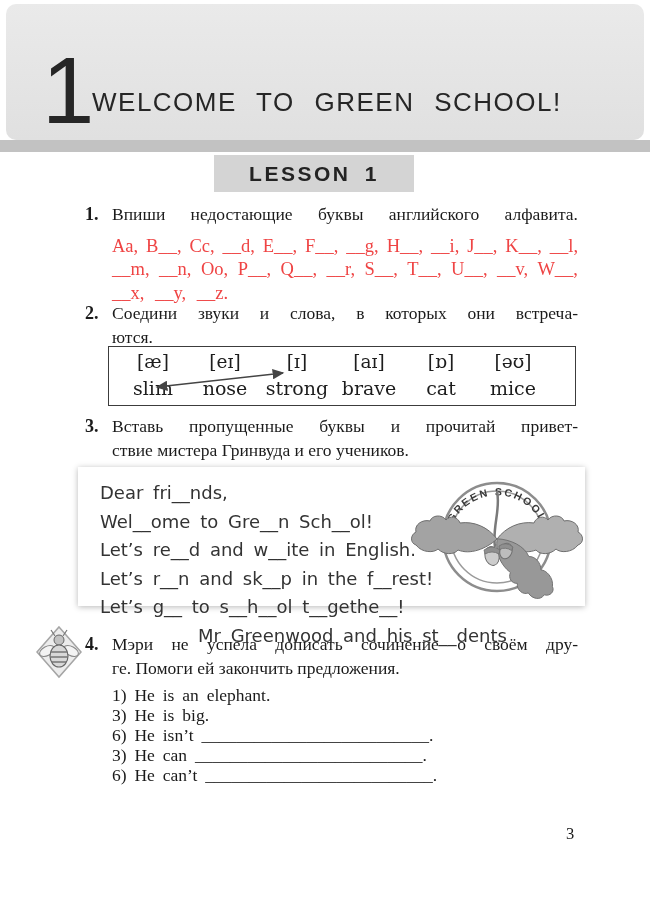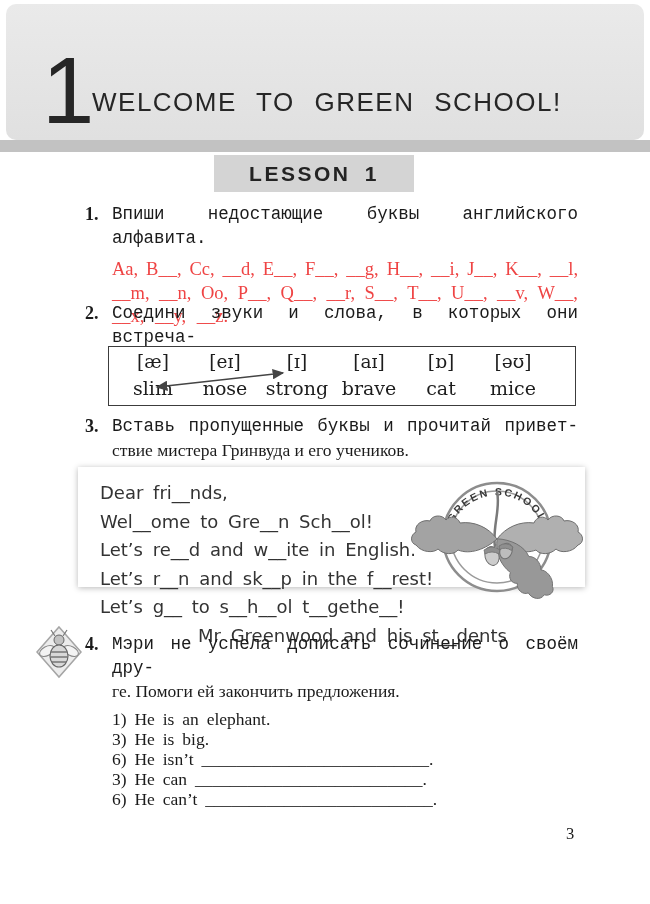--- a/index.html
+++ b/index.html
@@ -37,21 +37,21 @@
     letter-spacing:2.5px; word-spacing:6px; color:#232323;
   }
 
   
   .ex {
     position:absolute; left:85px; width:493px;
     display:grid; grid-template-columns:27px 1fr;
   }
   .ex-num { font-weight:700; font-size:18px; line-height:23.5px; }
   .ex-body { font-size:17.5px; line-height:23.5px; }
-  .spread { text-align:justify; text-align-last:justify;font-family:Liberation Mono, monospace; }
+  .spread { text-align:justify; text-align-last:justify; }
 
   
   .alpha { margin-top:8px; font-family:Liberation Serif, serif;
            font-size:18.5px; line-height:23.5px; color:#ef4444; }
   .alpha-line:nth-child(-n+2) { text-align:justify; text-align-last:justify; }
   .alpha-line:last-child { word-spacing:6px; }
 
   
   .sound-box {
     position:absolute; left:108px; top:346px; width:468px; height:60px;
@@ -61,21 +61,21 @@
     position:absolute; left:8px; display:flex;
     font-family:"DejaVu Serif", serif; color:#1d1d1d;
   }
   .sounds-row { top:4px; font-size:18.5px; }
   .words-row  { top:30px; font-size:19px; }
   .pcol { width:72px; text-align:center; white-space:nowrap; }
   .match-arrow { position:absolute; left:0; top:0; width:468px; height:60px; }
 
   
   .letter-card {
-    position:absolute; left:78px; top:467px; width:507px; height:120px;
+    position:absolute; left:78px; top:467px; width:507px; height:139px;
     background:#ffffff; box-shadow:0 1px 6px rgba(0,0,0,0.28);
     box-sizing:border-box; padding:12px 0 0 22px;
   }
   .letter-lines { font-family:"DejaVu Sans", sans-serif; font-size:18px;
                   line-height:28.5px; color:#333333; word-spacing:4px; }
   .letter-line:last-child { margin-left:98px; }
   .school-logo { position:absolute; left:330px; top:2px; width:175px; height:152px; }
 
   
   .sentences { margin-top:5px; }

